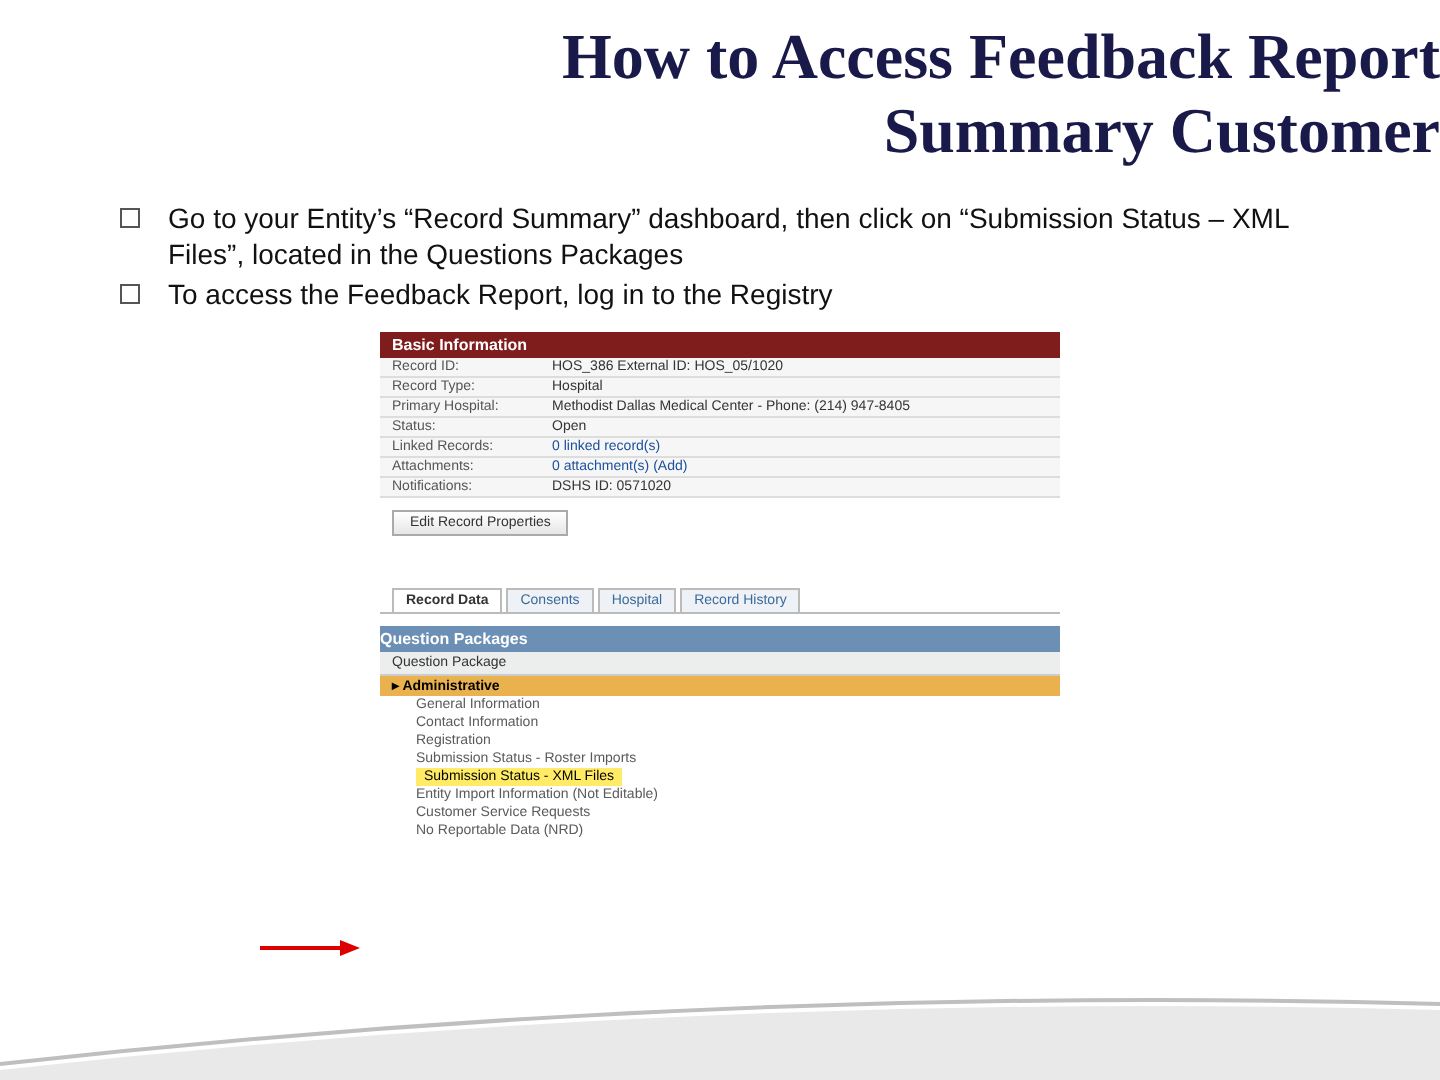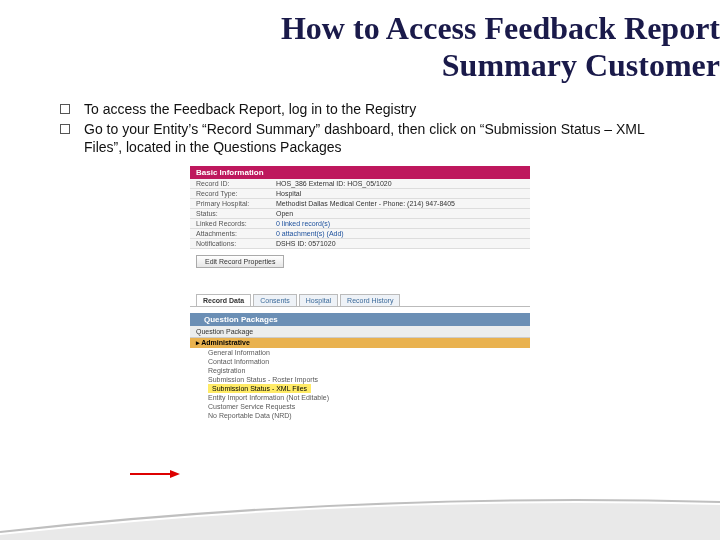--- a/index.html
+++ b/index.html
@@ -48,21 +48,21 @@
     background: #fff;
   }
   .section-bar {
     background: #3b6a9a;
     color: #fff;
     font-size: 9px;
     font-weight: bold;
     padding: 3px 6px;
   }
   .subhead {
-    background: #be185d;
+    background: #7f1d1d;
     color: #fff;
     font-size: 8px;
     font-weight: bold;
     padding: 2px 6px;
   }
   .info-table {
     font-size: 7px;
     color: #333;
     width: 100%;
     border-collapse: collapse;
@@ -100,21 +100,21 @@
     border: 1px solid #bbb;
     border-bottom: none;
     padding: 2px 6px;
   }
   .tab:first-child { background: #fff; color:#333; font-weight:bold; }
   .qp-header {
     background: #6b8fb5;
     color: #fff;
     font-size: 8px;
     font-weight: bold;
-    padding: 2px 14px;
+    padding: 2px 0;
     margin-top: 6px;
   }
   .qp-subhead {
     background: #eceeee;
     color: #333;
     font-size: 7px;
     padding: 2px 6px;
     border-bottom: 1px solid #ccc;
   }
   .qp-group {
@@ -160,25 +160,25 @@
 <body>
 
 <h1 class="title">
   <span>How to Access Feedback Report</span><br>
   <span>Summary Customer</span>
 </h1>
 
 <div class="bullets">
   <div class="bullet-row">
     <div class="bullet-box"></div>
-    <div class="bullet-text">To access the Feedback Report, log in to the Registry</div>
+    <div class="bullet-text">Go to your Entity’s “Record Summary” dashboard, then click on “Submission Status – XML Files”, located in the Questions Packages</div>
   </div>
   <div class="bullet-row">
     <div class="bullet-box"></div>
-    <div class="bullet-text">Go to your Entity’s “Record Summary” dashboard, then click on “Submission Status – XML Files”, located in the Questions Packages</div>
+    <div class="bullet-text">To access the Feedback Report, log in to the Registry</div>
   </div>
 </div>
 
 <div class="screenshot">
   <div class="subhead">Basic Information</div>
   <table class="info-table">
     <tbody>
         <tr>
           <td>Record ID:</td>
           <td>HOS_386  External ID: HOS_05/1020</td>

